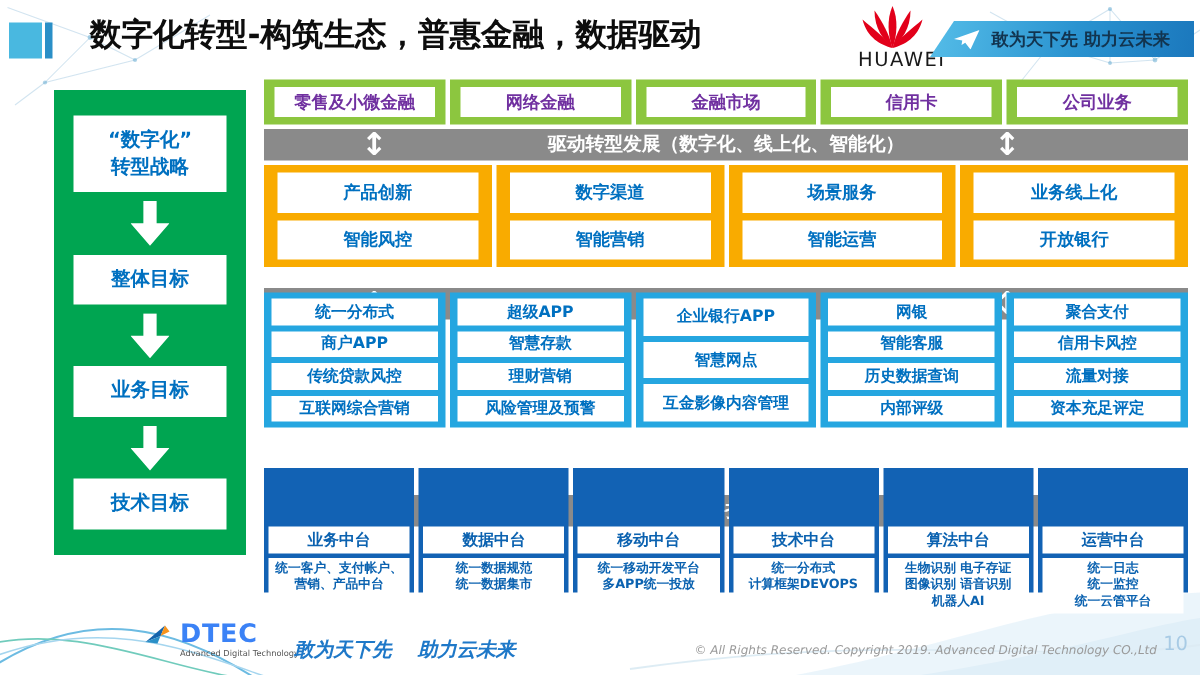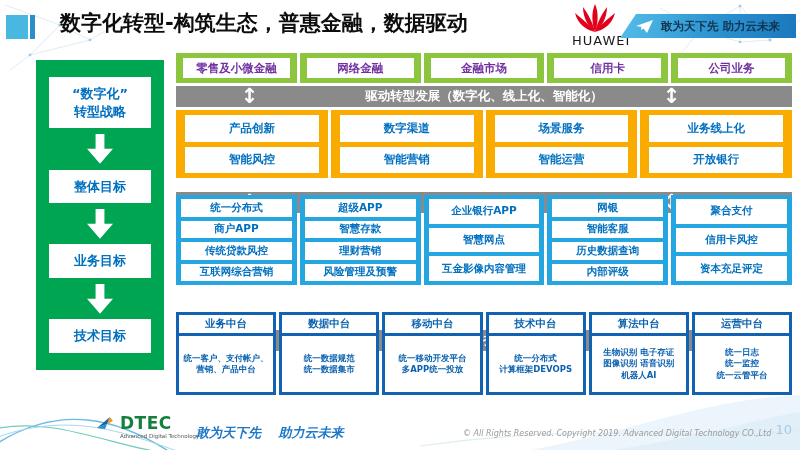--- a/index.html
+++ b/index.html
@@ -51,27 +51,27 @@
   .gold{top:110px;height:68px;}
   .gold-col{background:#f9ab00;padding:5px 9px;gap:5px;}
   .gold-col .cell{flex:1;color:#0070c0;font-size:11.5px;}
 
   .cyan{top:195px;height:90px;}
   .cyan-col{background:#25a6e0;padding:4px 5px;gap:4px;}
   .cyan-col .cell{flex:1;color:#0070c0;font-size:10.5px;white-space:nowrap;}
 
   .plat{top:312px;height:83px;}
   .plat-col{background:#1262b4;padding:3px;gap:3px;justify-content:flex-start;}
-  .plat-h{height:18px;flex:none;color:#0b62b0;font-size:10.5px;}
+  .plat-h{height:18px;flex:none;color:#0b62b0;font-size:10.5px;margin-top:36px;}
   .plat-c{flex:1;color:#0b62b0;font-size:8.5px;white-space:pre-line;line-height:1.3;padding:2px 1px;}
 
   
   .adtec{position:absolute;left:96px;top:415px;display:flex;align-items:flex-start;gap:2px;}
   .adtec-text{display:flex;flex-direction:column;}
-  .adtec-name{font-size:17px;font-weight:bold;color:#15803d;line-height:17px;letter-spacing:0.5px;}
+  .adtec-name{font-size:17px;font-weight:bold;color:#3b82f6;line-height:17px;letter-spacing:0.5px;}
   .adtec-sub{font-size:5.5px;color:#555;margin-top:1px;}
   .footer-slogan{position:absolute;left:196px;top:424px;font-size:13px;font-weight:bold;
       font-style:italic;color:#1e78c8;white-space:pre;}
   .copyright{position:absolute;left:463px;top:429px;font-size:8px;font-style:italic;color:#9a9a9a;}
   .page-num{position:absolute;right:8px;top:422px;font-size:13px;color:#a8cbe5;text-align:right;}
 </style>
 </head>
 <body>
 
 <div class="slide">
@@ -207,20 +207,21 @@
       </div>
       <div class="col cyan-col">
         <div class="cell">网银</div>
         <div class="cell">智能客服</div>
         <div class="cell">历史数据查询</div>
         <div class="cell">内部评级</div>
       </div>
       <div class="col cyan-col">
         <div class="cell">聚合支付</div>
         <div class="cell">信用卡风控</div>
+        <div class="cell">流量对接</div>
         <div class="cell">资本充足评定</div>
       </div>
     </div>
 
   <div class="band banner banner3">
     <span class="ud l">↕</span>
     <span>业务与科技相融合</span>
     <span class="ud r">↕</span>
   </div>
 

